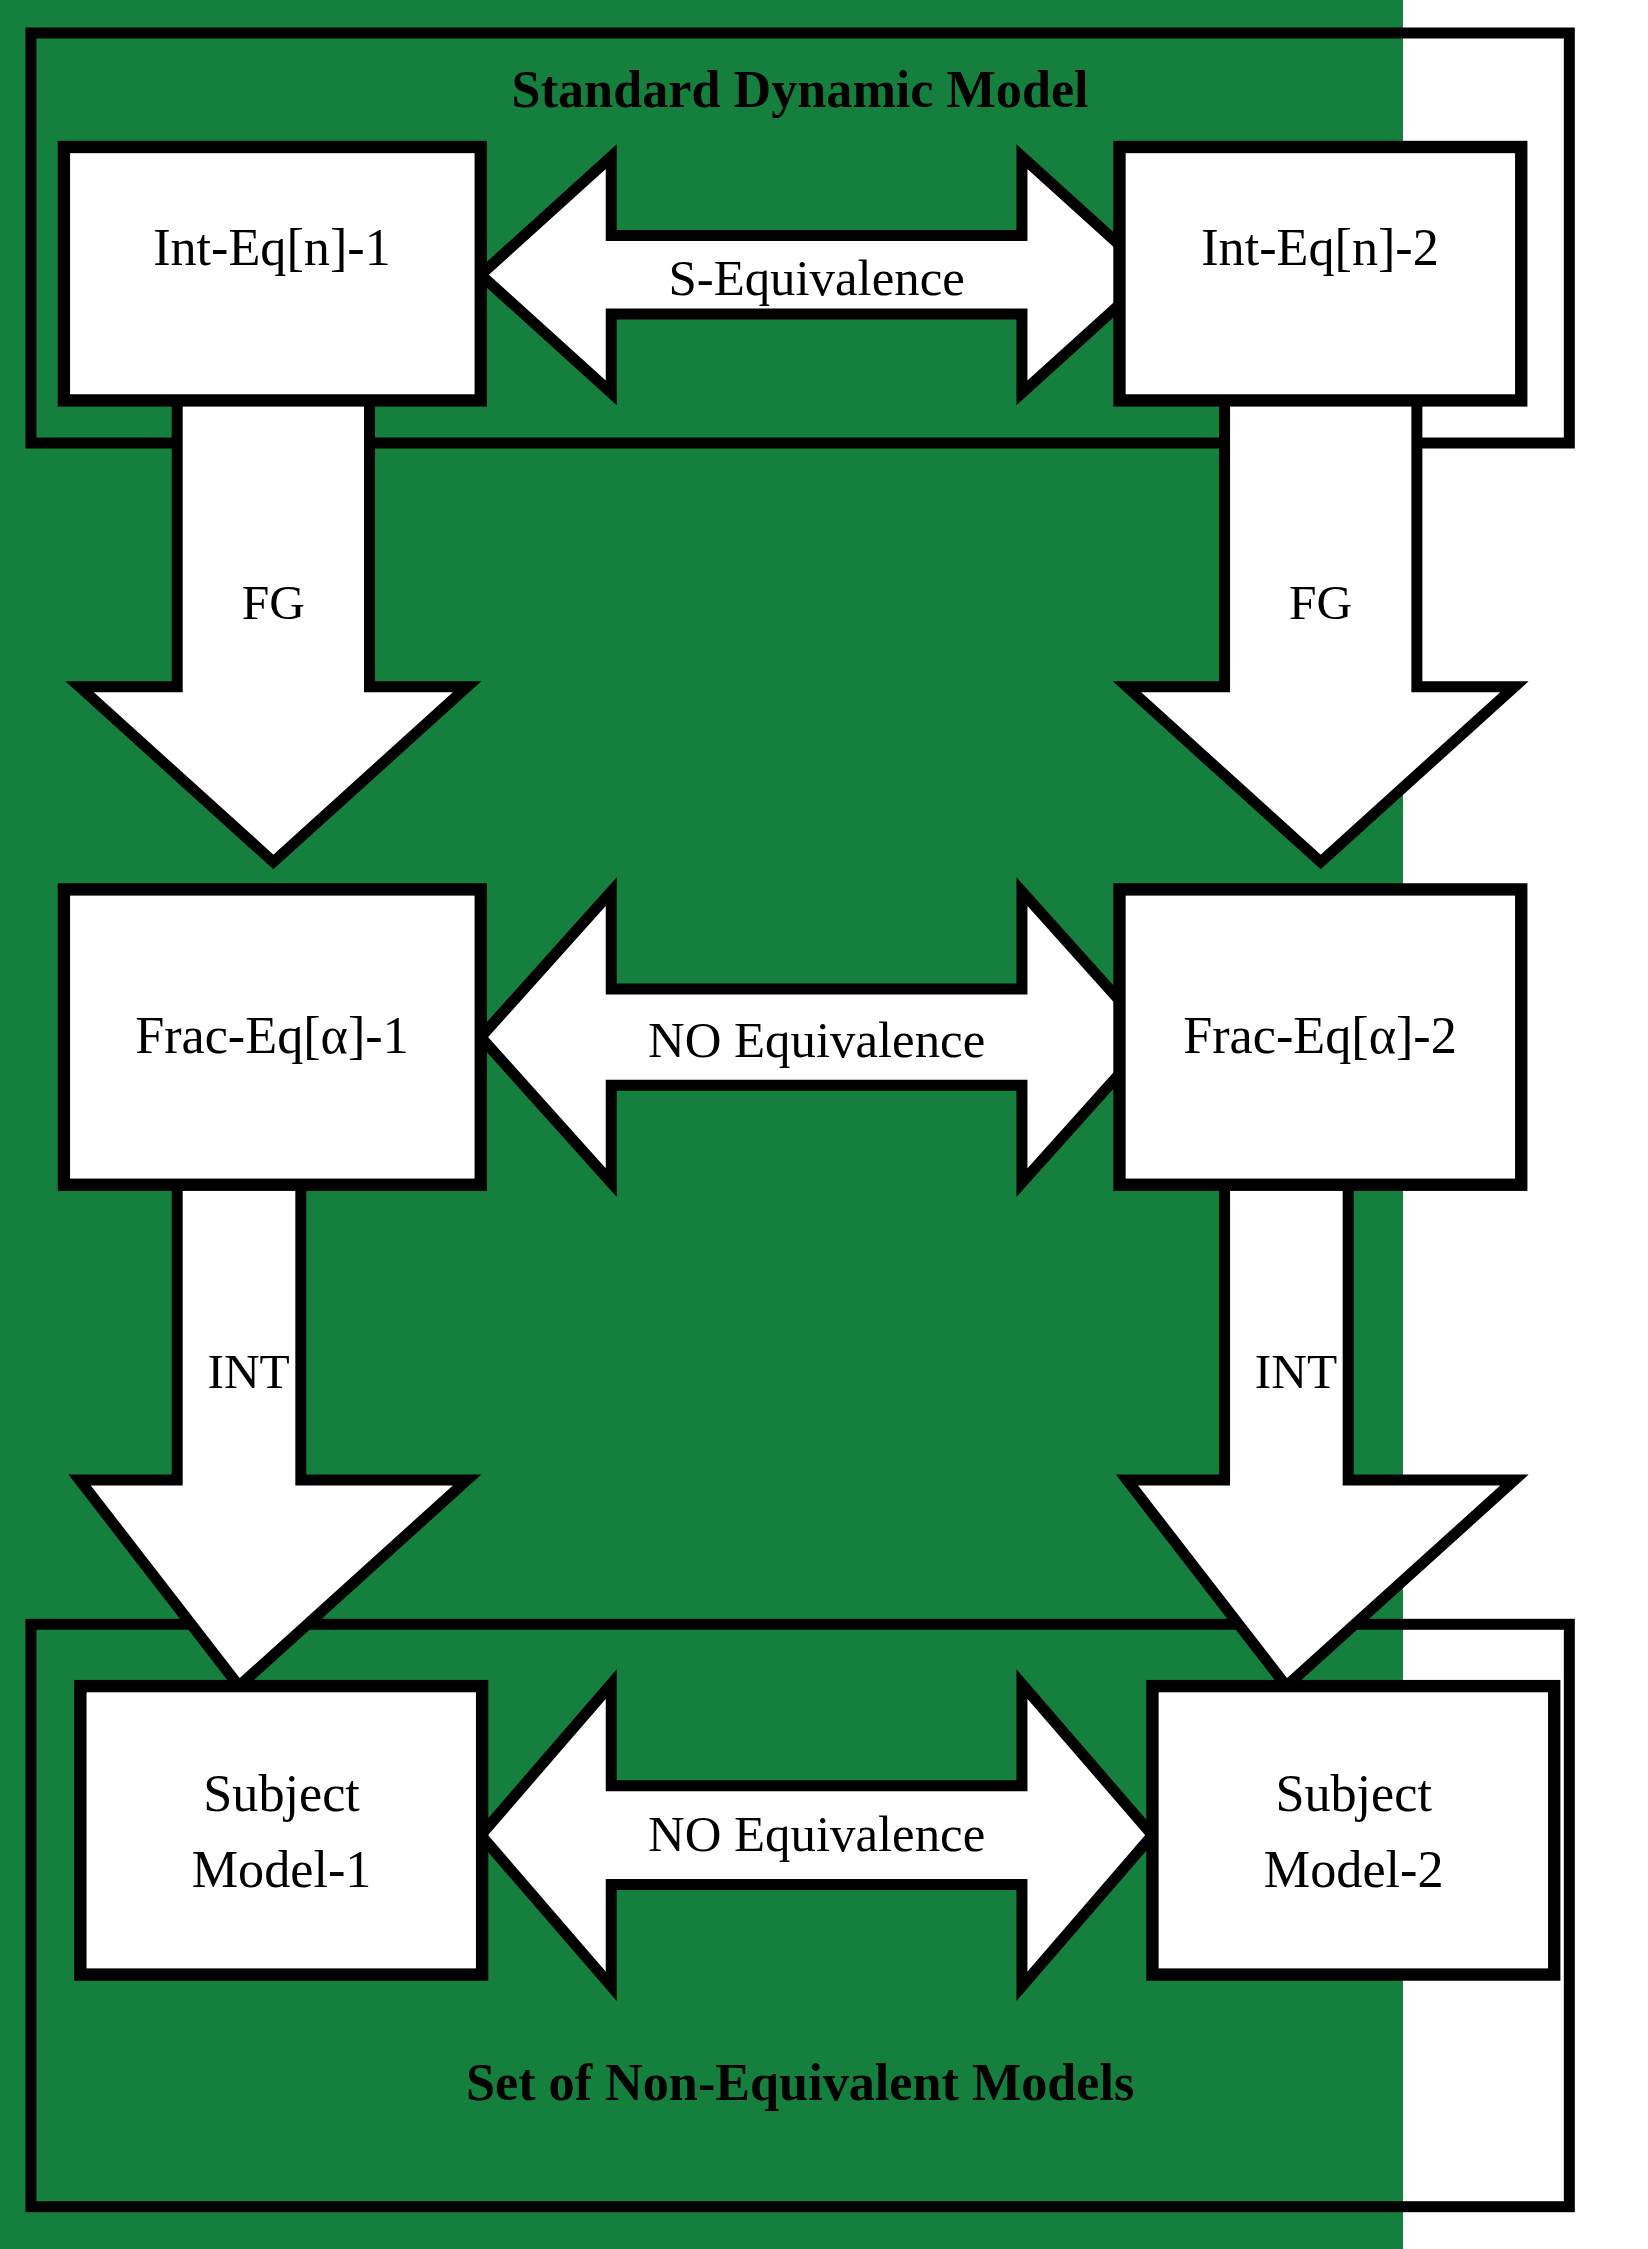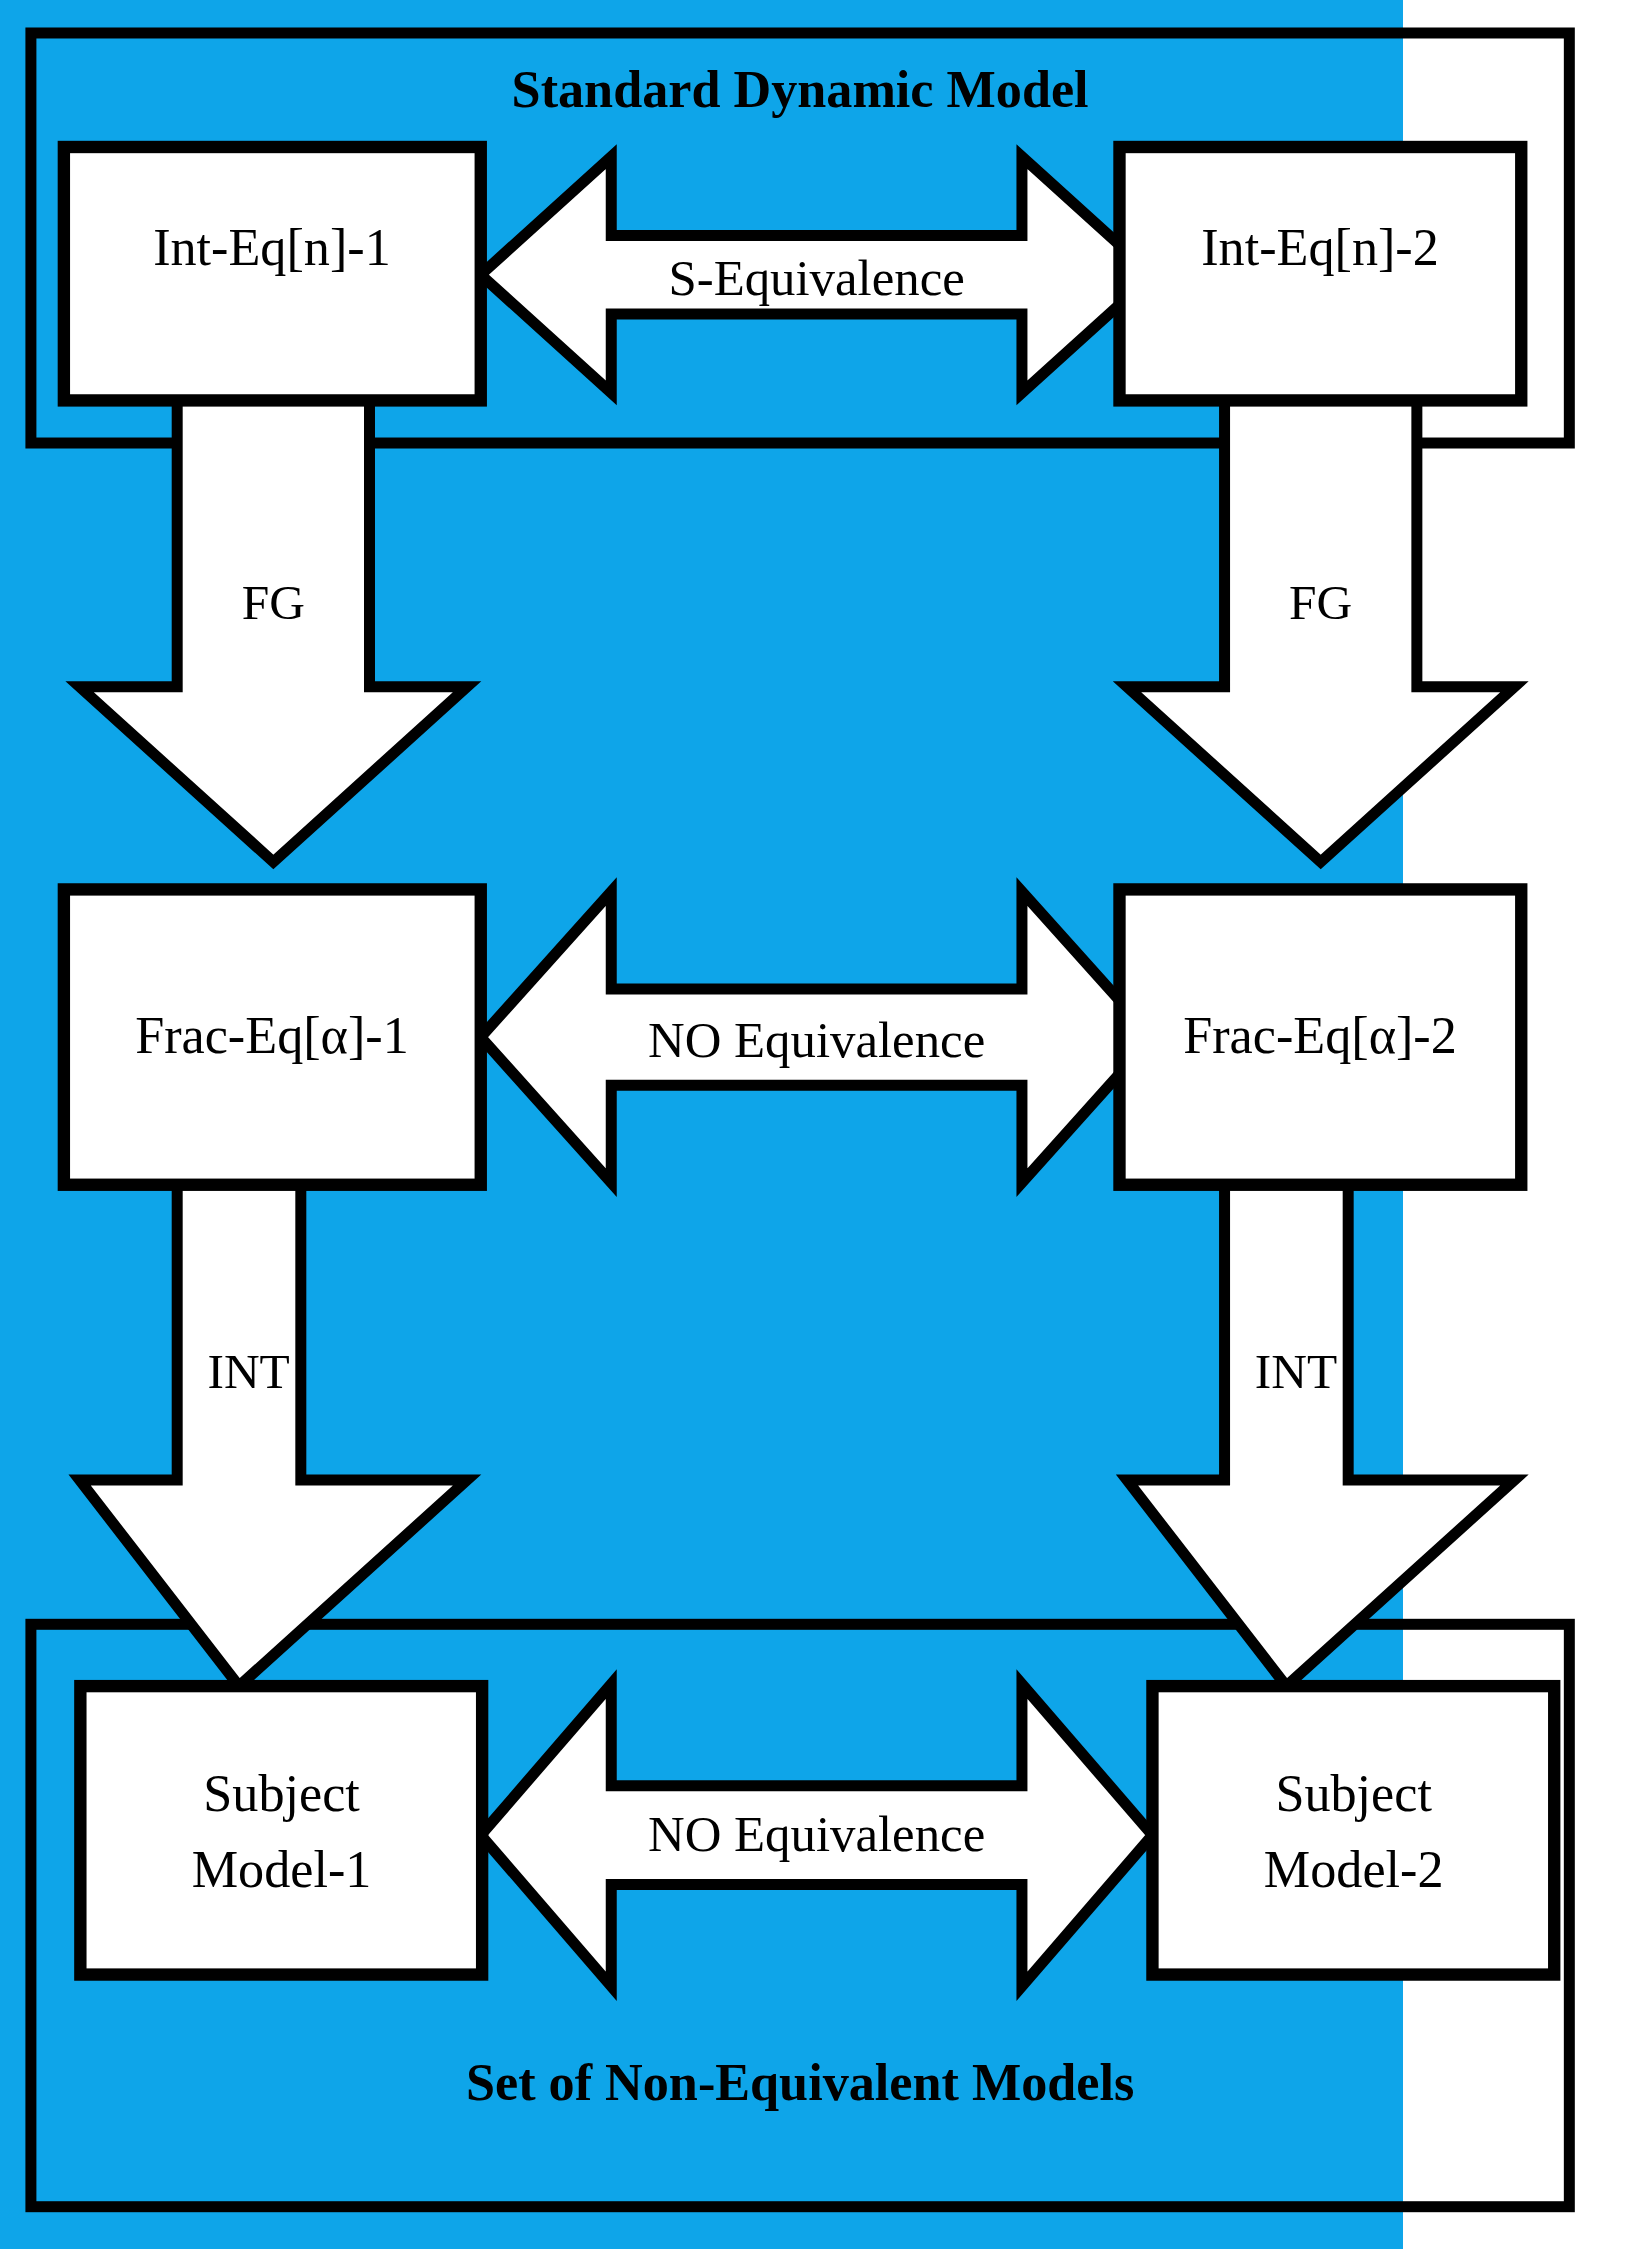--- a/index.html
+++ b/index.html
@@ -10,21 +10,21 @@
   body {
     width: 1649px;
     height: 2250px;
     font-family: "Liberation Serif", "DejaVu Serif", serif;
     overflow: hidden;
   }
   #diagram-root {
     position: relative;
     width: 1403px;
     height: 2250px;
-    background: #0ea5e9;
+    background: #15803d;
   }
   svg.figure {
     display: block;
     width: 1649px;
     height: 2250px;
   }
   .shape-stroke {
     fill: #ffffff;
     stroke: #000000;
     stroke-width: 16;

